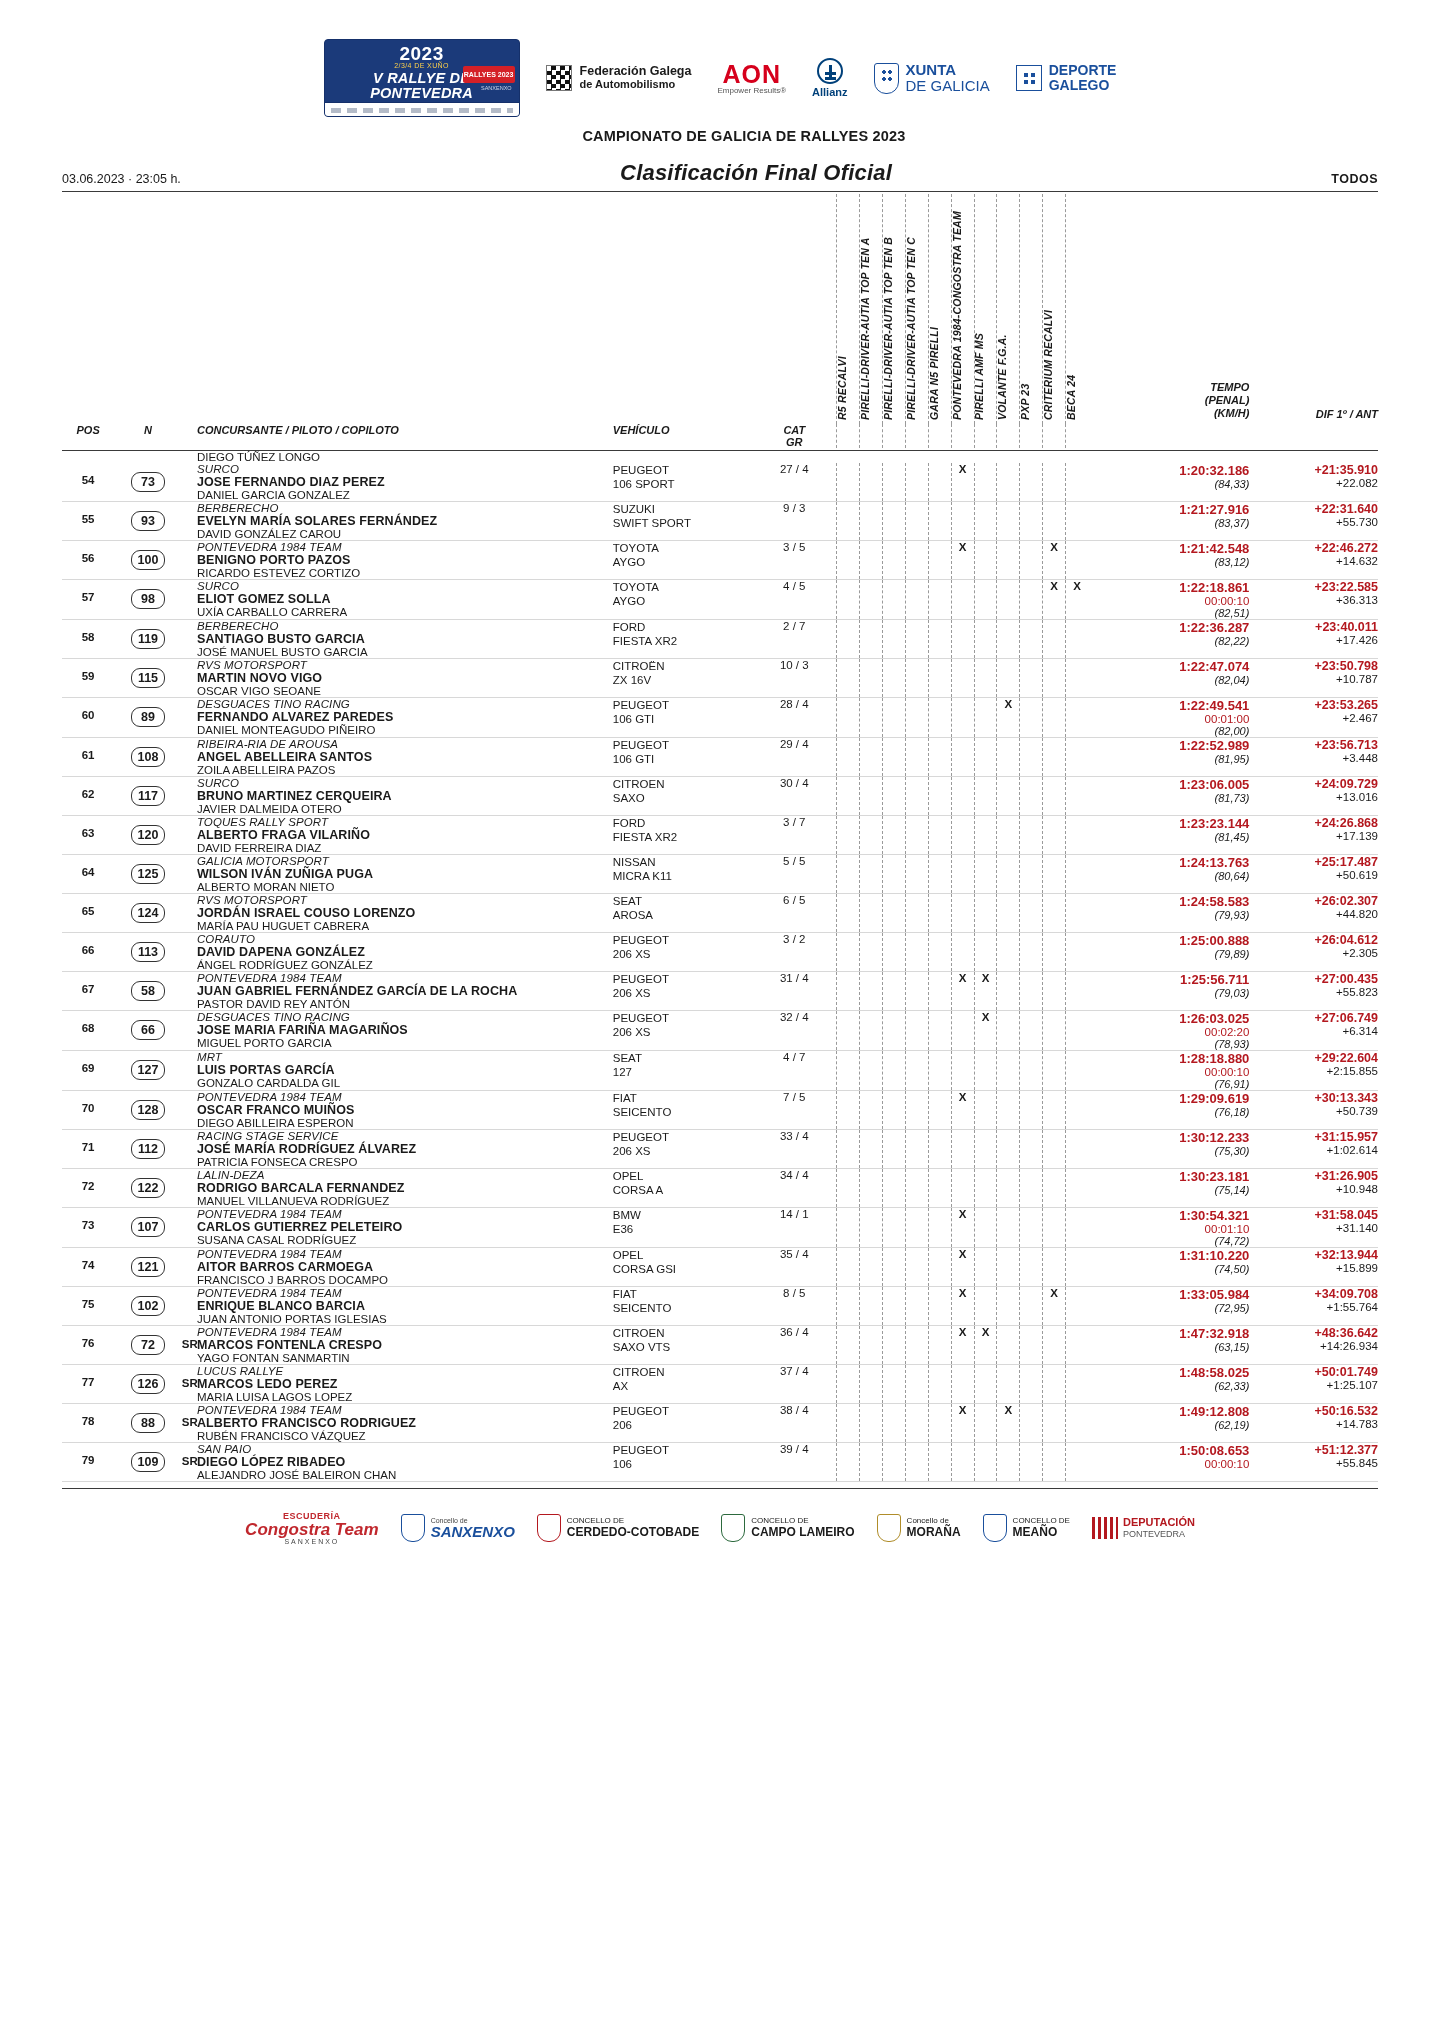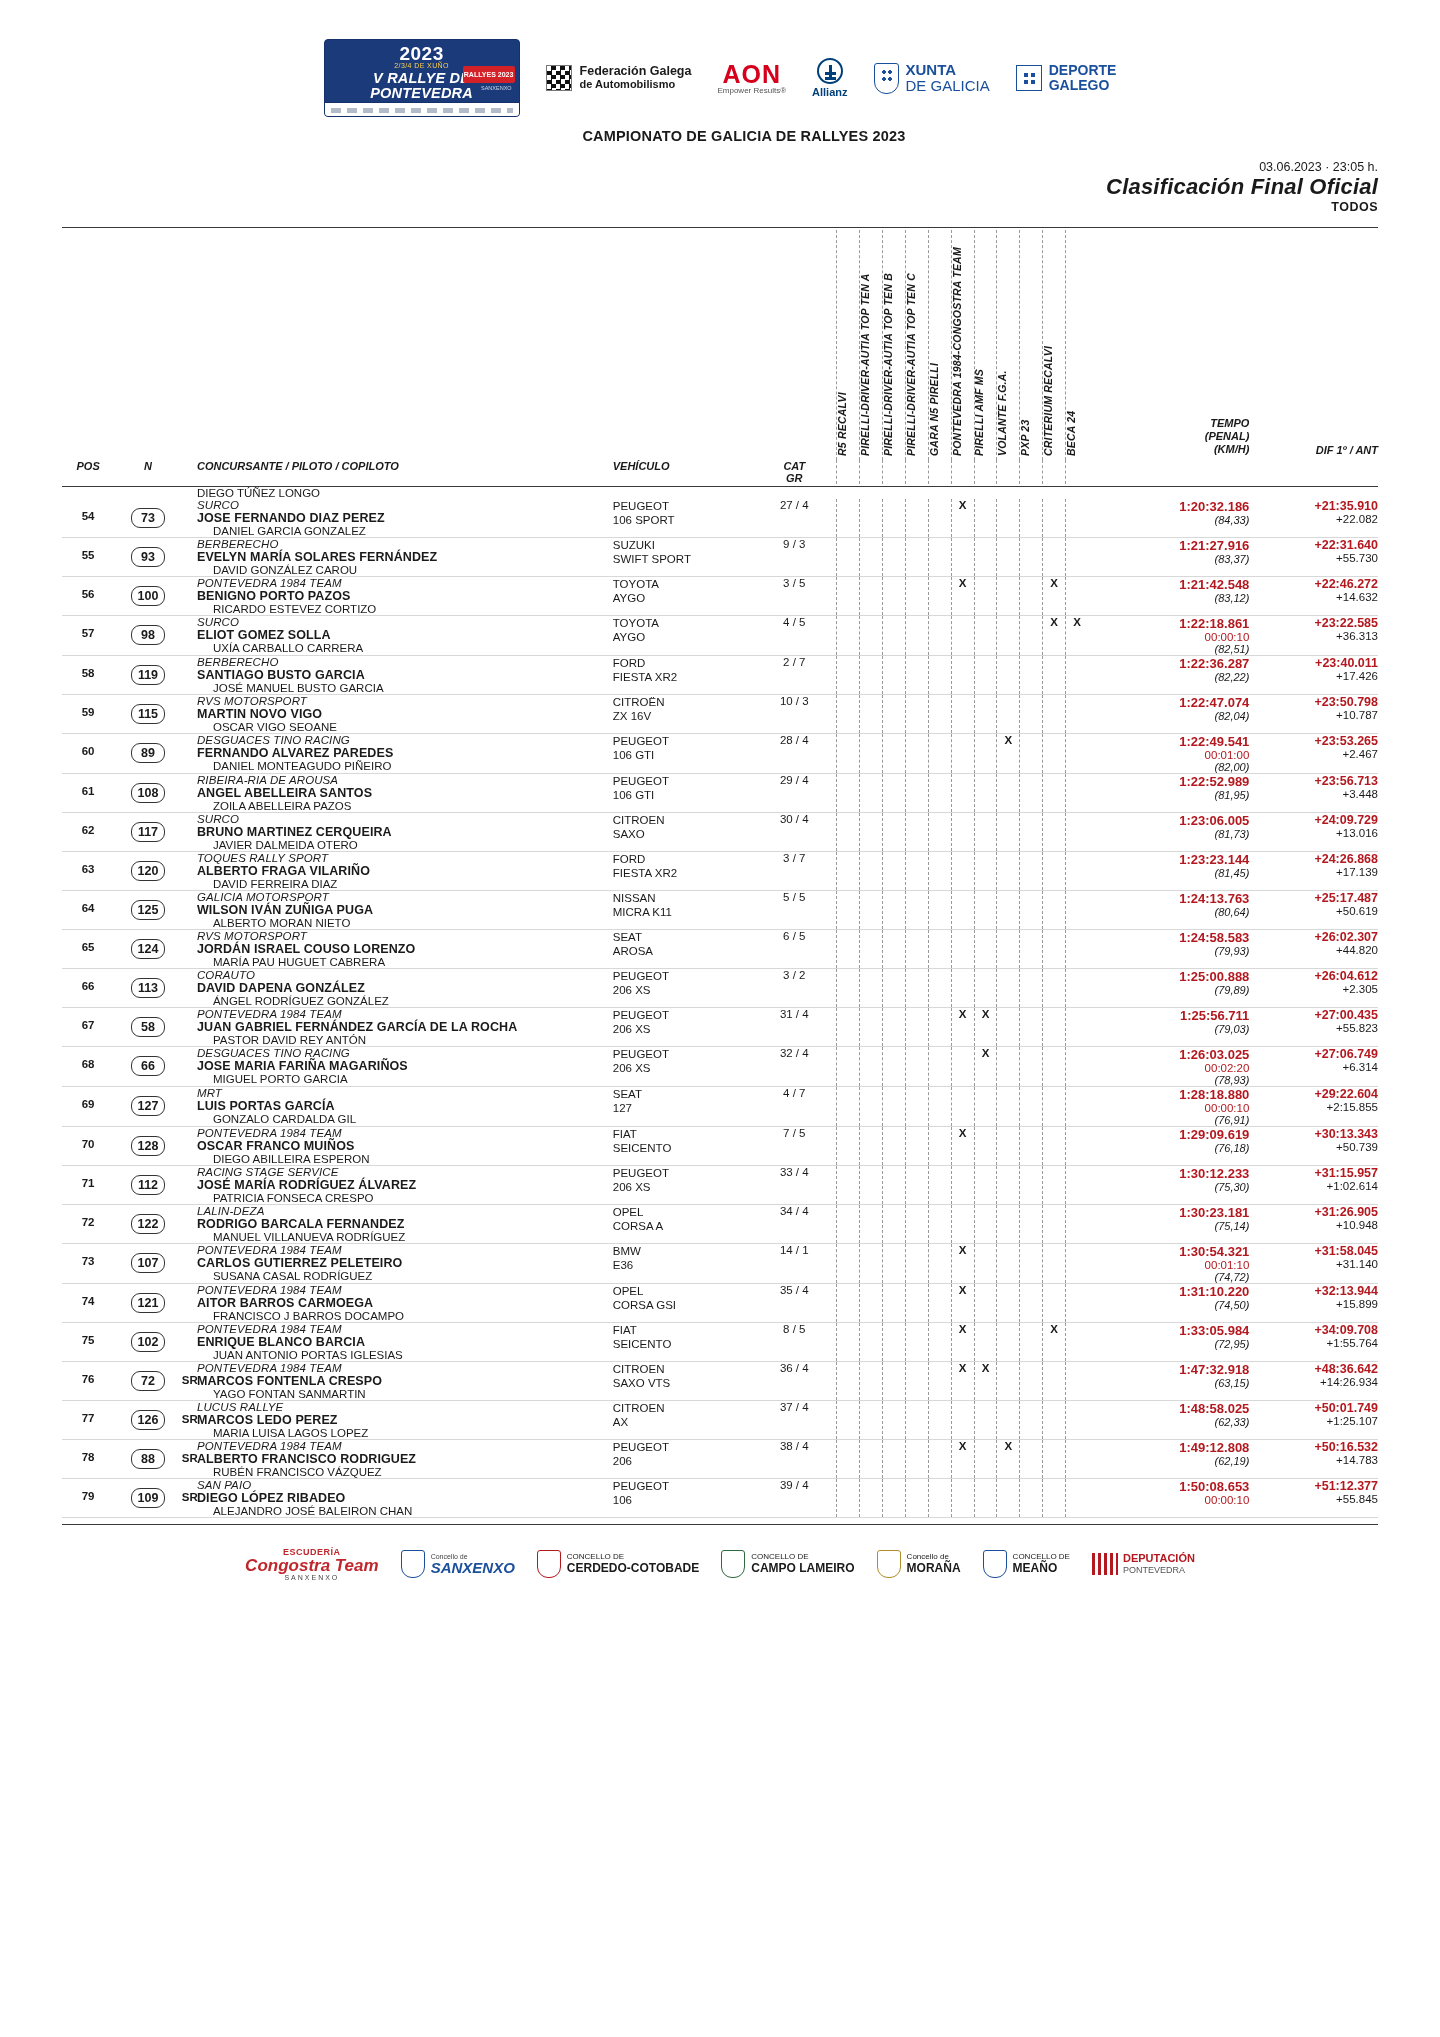--- a/index.html
+++ b/index.html
@@ -170,22 +170,21 @@
     margin-top: 6px;
     margin-left: 48px;
   }
 
   .meta-row {
     display: flex;
     align-items: flex-end;
     justify-content: space-between;
     margin-top: 16px;
     border-bottom: 1.6px solid #3a3a3a;
-    padding-bottom: 13px;
-    flex-direction: column;
+    padding-bottom: 5px;
   }
   .meta-date { font-size: 12.5px; }
   .meta-title { font-size: 22px; font-style: italic; font-weight: bold; letter-spacing:.2px; }
   .meta-right { font-size: 12.5px; font-weight: bold; letter-spacing:.5px; }
 
   
   table.results {
     width: 100%;
     border-collapse: collapse;
     table-layout: fixed;
@@ -249,21 +248,21 @@
     text-align: center;
   }
   .srtag {
     font-size: 11px;
     font-weight: bold;
     text-align: center;
     padding-top: 12px !important;
   }
   .team { font-style: italic; font-size: 11.5px; letter-spacing:.1px; }
   .driver { font-weight: bold; font-size: 12.5px; letter-spacing:.1px; }
-  .codriver { font-size: 11.5px; margin-left: 16px; }
+  .codriver { font-size: 11.5px; }
   .veh { font-size: 11.5px; line-height: 14px; }
   .cat { text-align: center; font-size: 11.5px; }
   .mark { text-align: center; font-size: 12.5px; font-weight: bold; }
   .time { text-align: right; font-weight: bold; font-size: 13px; color: #b4181f; }
   .penal { text-align: right; font-size: 11.5px; color: #b4181f; }
   .kmh { text-align: right; font-size: 11px; font-style: italic; }
   .dif1 { text-align: right; font-weight: bold; font-size: 12.5px; color: #b4181f; }
   .difant { text-align: right; font-size: 11.5px; }
   .contin { font-size: 11.5px; padding-top: 0 !important; }
 

